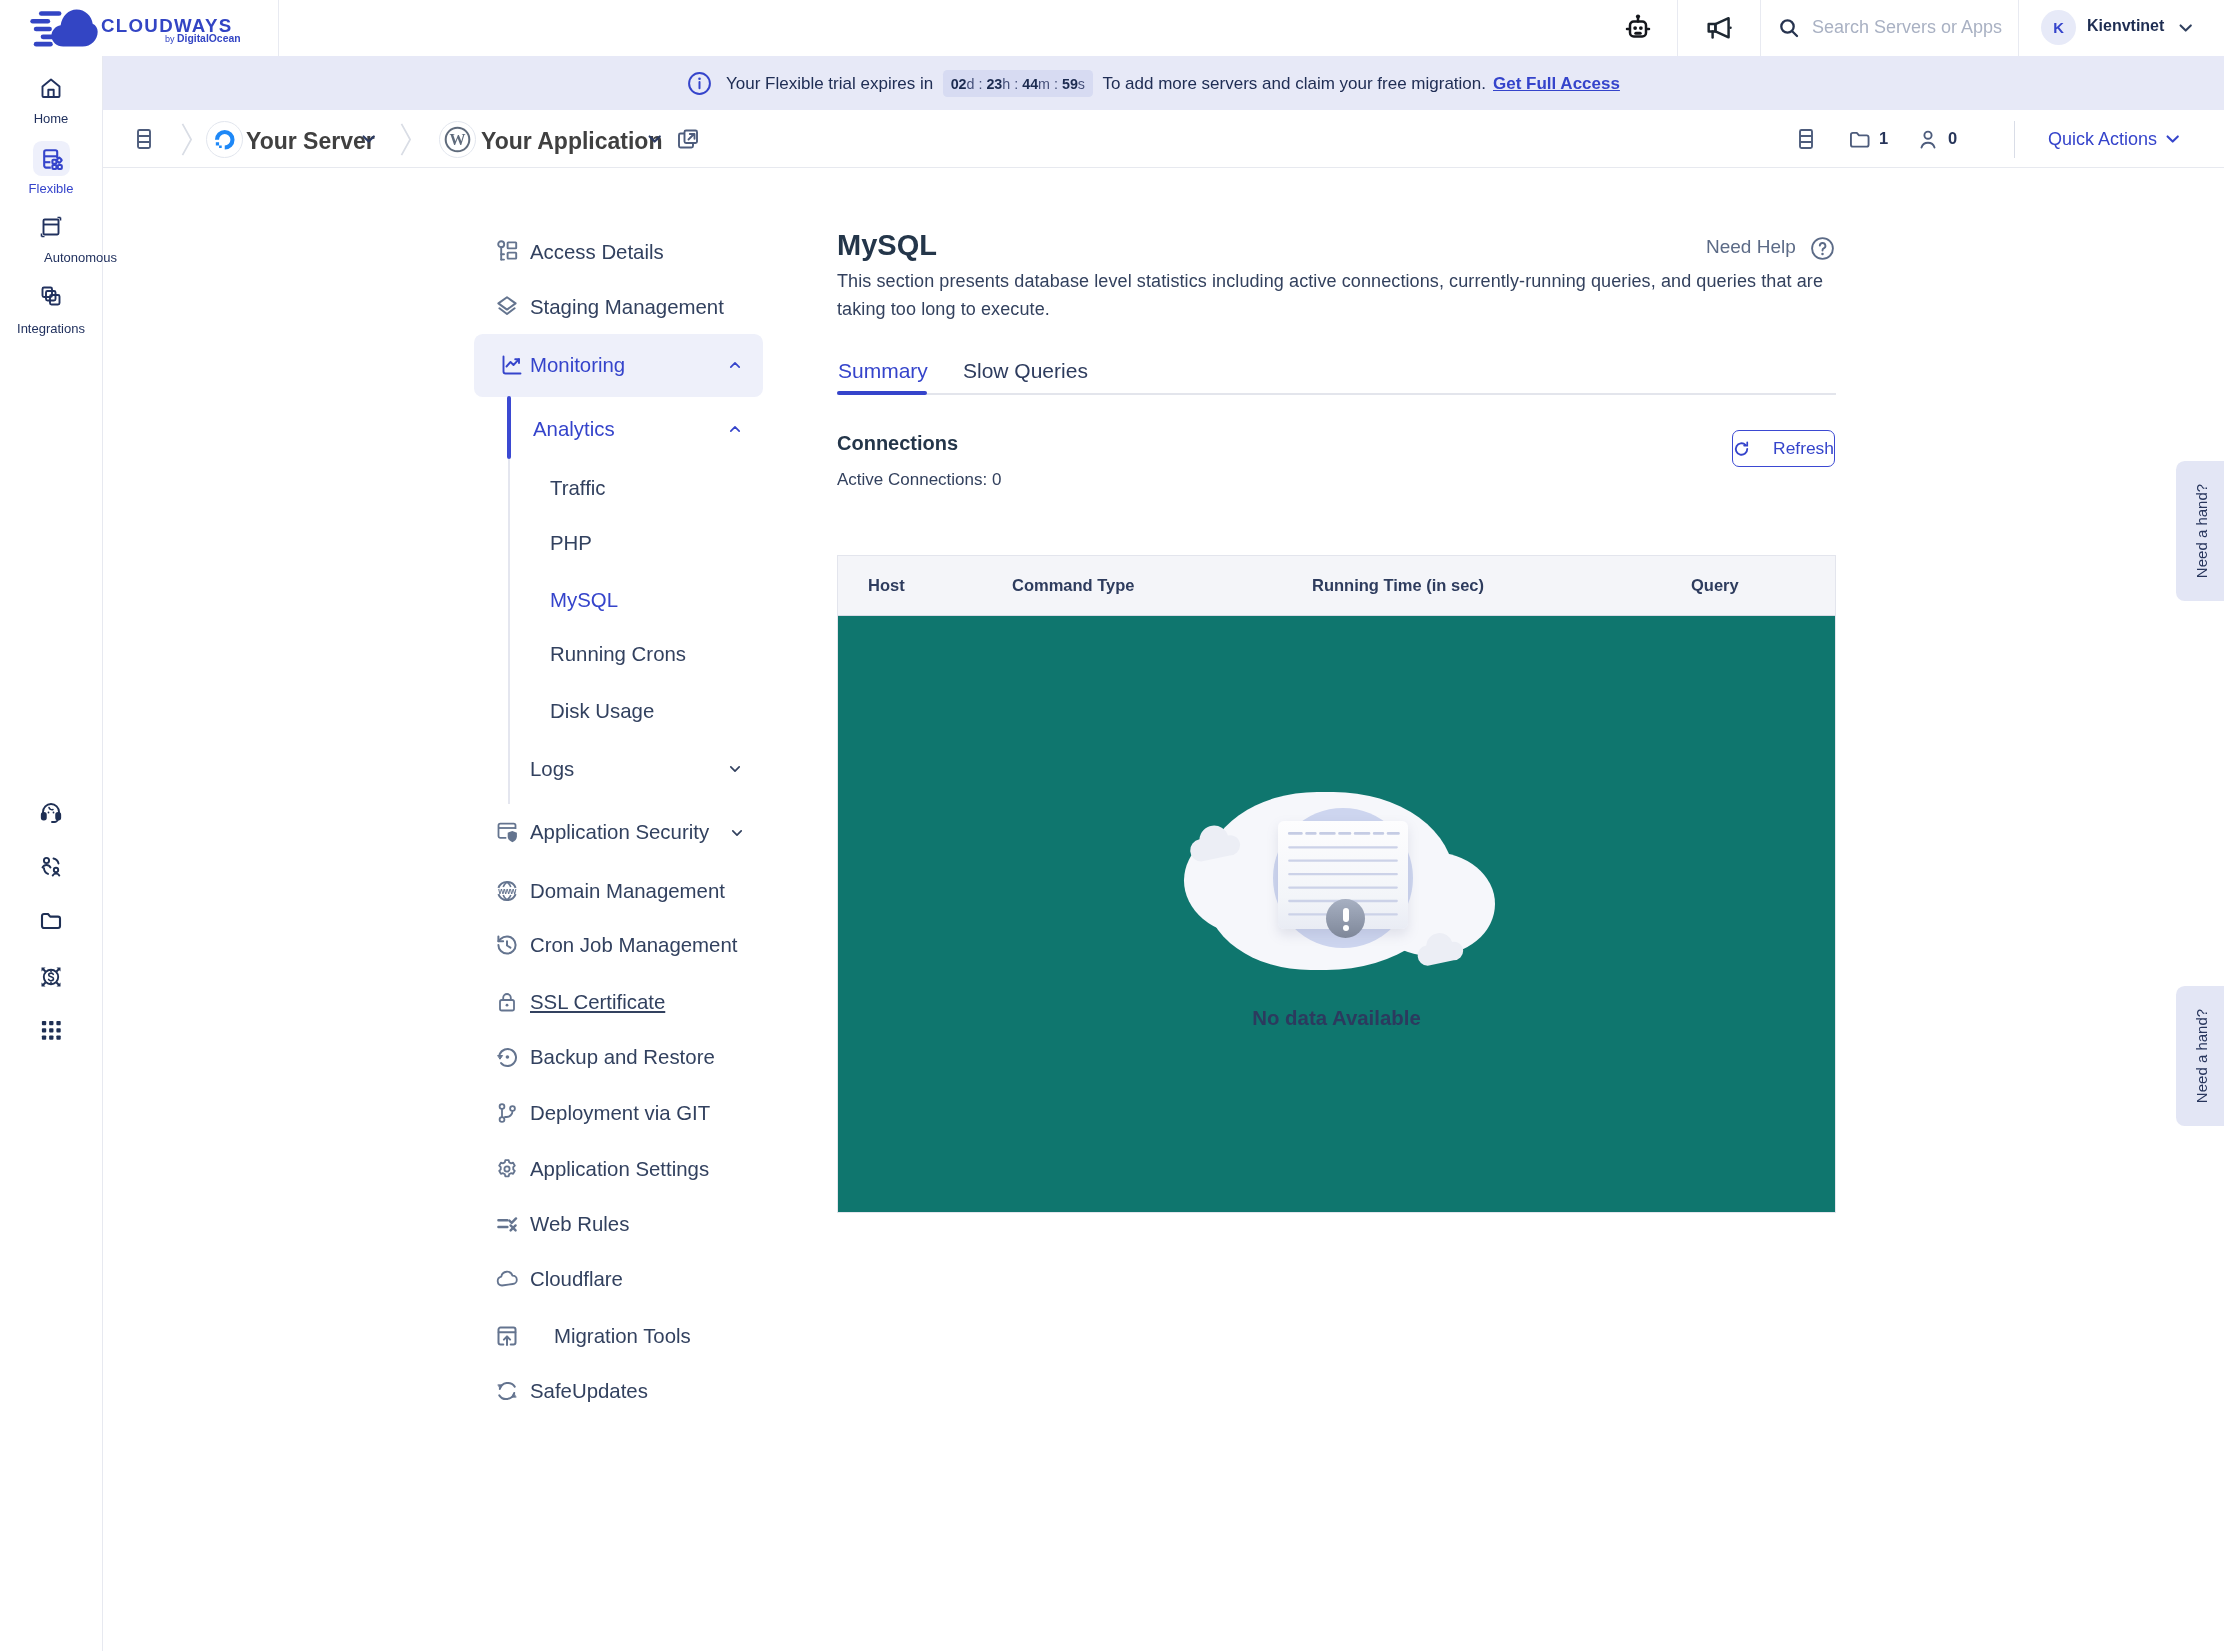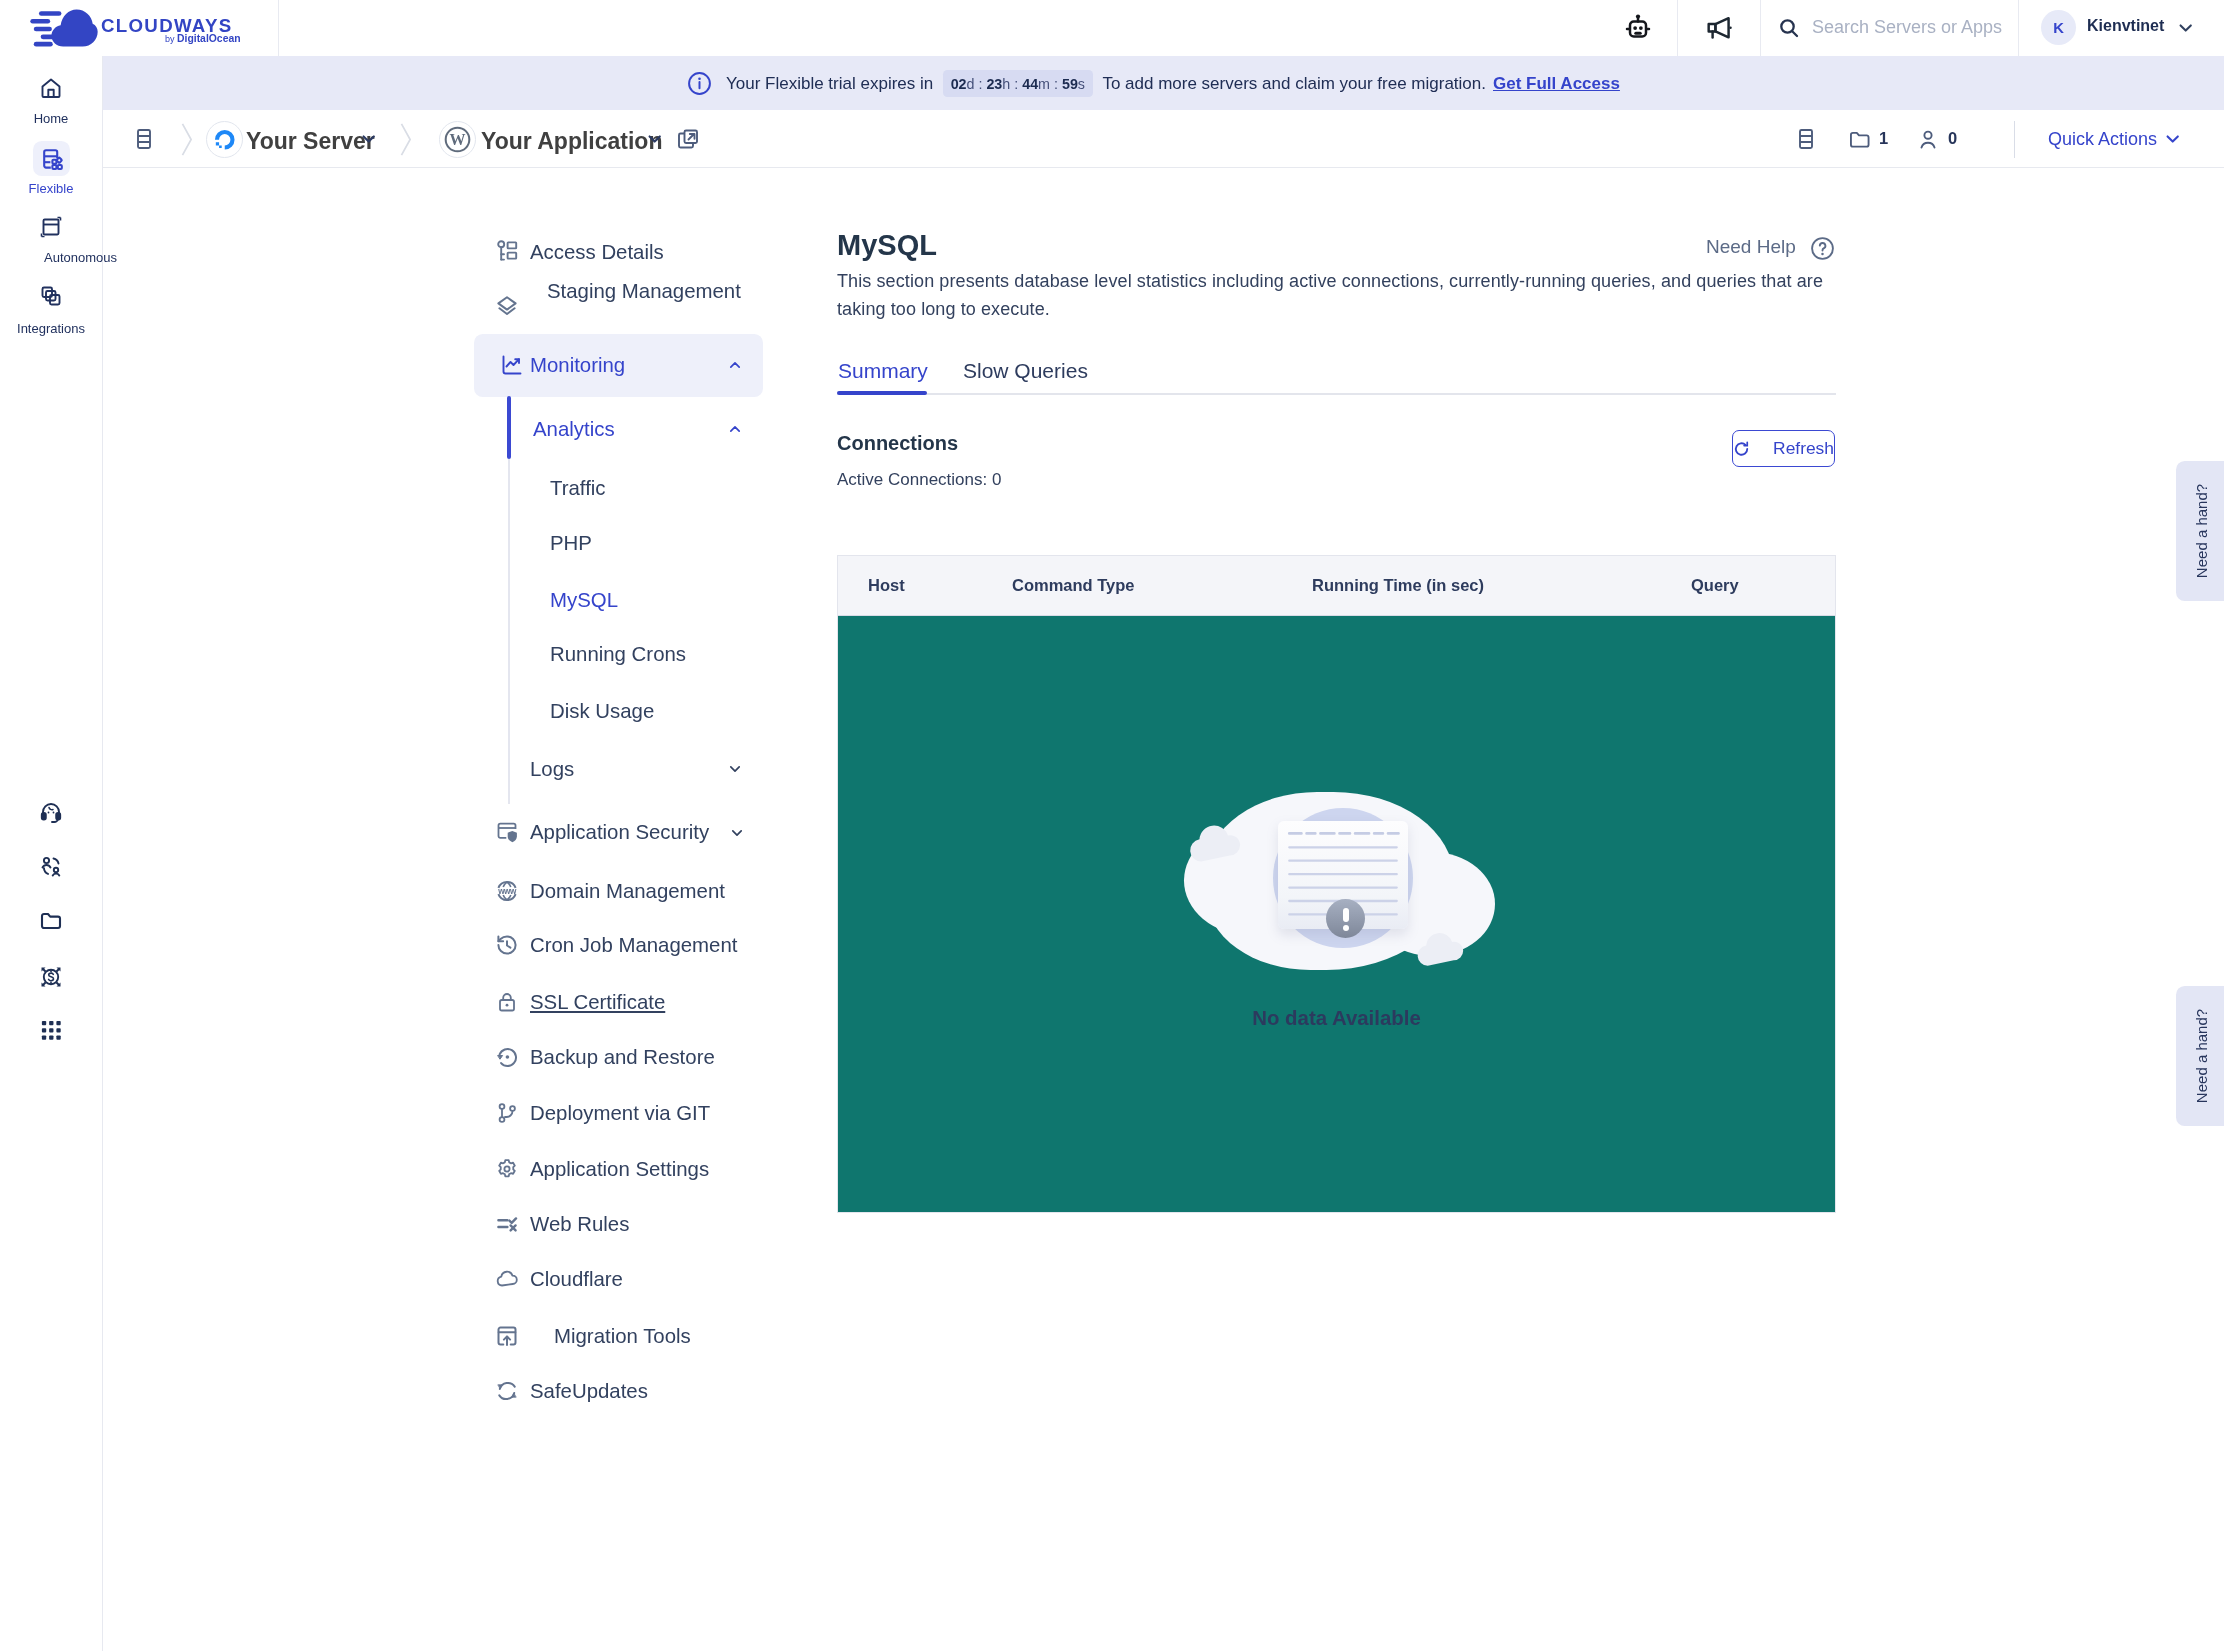--- a/index.html
+++ b/index.html
@@ -268,21 +268,21 @@
   <path d="M6.2 15.3 h2.8 M6.2 20.6 h2.8"></path>
   <rect x="12.6" y="3.4" width="8.6" height="6" rx="0.6"></rect>
   <rect x="12.6" y="13.6" width="8.6" height="6" rx="0.6"></rect>
 </svg>
 <div class="nav-txt" style="top:240px;">Access Details</div>
 
 <svg class="nav-ico" style="top:294px;" viewBox="0 0 24 24" fill="none" stroke="#64748f" stroke-width="2" stroke-linejoin="round">
   <path d="M12 3.2 L20.6 9.4 L12 15.6 L3.4 9.4 z"></path>
   <path d="M4.4 14.3 L12 20 L19.6 14.3" stroke-linecap="round"></path>
 </svg>
-<div class="nav-txt" style="top:279px;margin-left:17px;">Staging Management</div>
+<div class="nav-txt" style="top:295px;">Staging Management</div>
 
 <svg class="nav-ico" style="left:500px;top:353px;" viewBox="0 0 24 24" fill="none" stroke="#3544cb" stroke-width="1.9" stroke-linecap="round" stroke-linejoin="round">
   <path d="M3.5 3.5 V18.5 a2 2 0 0 0 2 2 H20.5"></path>
   <path d="M6.5 13.5 L10.5 9 L13.5 12 L19 6.2"></path>
   <path d="M19 10 V6.2 H15.2"></path>
 </svg>
 <div class="nav-txt blue" style="top:353px;">Monitoring</div>
 <svg class="caret" style="left:728px;top:358px;" viewBox="0 0 20 14" fill="none" stroke="#3544cb" stroke-width="2.4" stroke-linecap="round" stroke-linejoin="round">
     <path d="M4 10 l6 -6 l6 6"></path>
   </svg>

